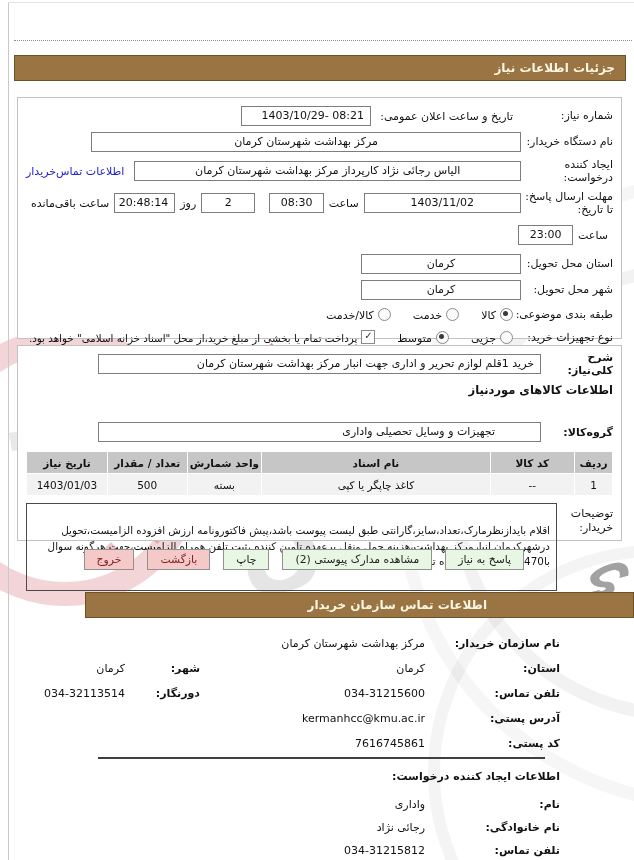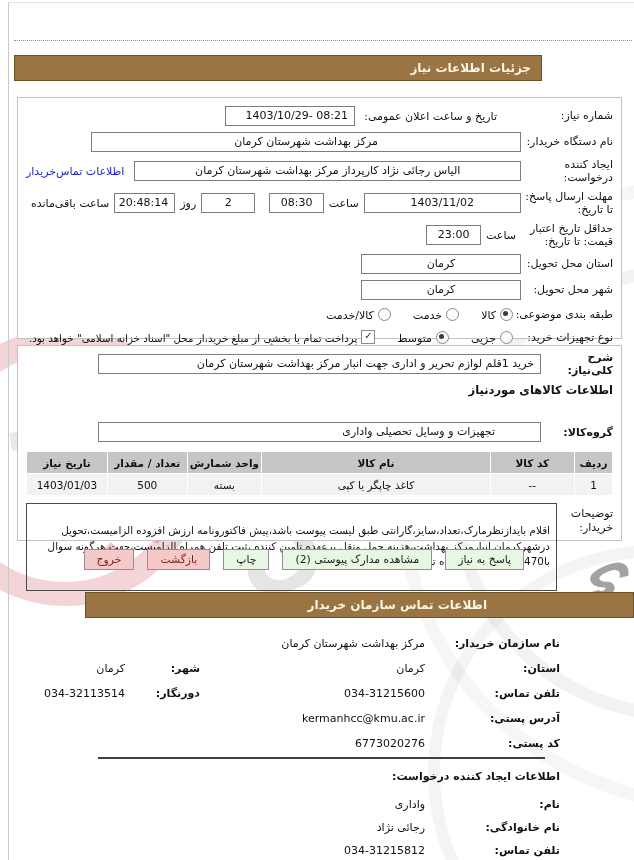--- a/index.html
+++ b/index.html
@@ -25,21 +25,21 @@
   .wm-g3{left:235px;top:492px;font-size:100px;color:rgba(0,0,0,.10);transform:rotate(-14deg)}
   .wm-g4{left:588px;top:562px;font-size:52px;color:rgba(85,85,85,.55);transform:rotate(165deg)}
   .wm-diamond{transform:rotate(45deg)}
   .wm-d1{left:264px;top:346px;width:15px;height:15px;background:rgba(195,40,55,.55)}
   .wm-d2{left:148px;top:522px;width:18px;height:18px;background:rgba(205,90,100,.42)}
   .wm-d3{left:104px;top:545px;width:14px;height:14px;background:rgba(205,90,100,.35)}
 
   
   .bar{position:absolute;height:26px;line-height:24px;background:#9a7543;border:1px solid #6b5124;
        color:#fcf6e3;font-weight:bold;font-size:12px;box-sizing:border-box;z-index:1}
-  #bar-details{top:55px;left:14px;width:528px;padding-right:10px}
+  #bar-details{top:55px;left:14px;width:612px;padding-right:10px}
   #bar-contact{top:592px;right:0;left:85px;padding-right:146px}
 
   
   .panel{position:absolute;left:17px;width:605px;border:1px solid #c2c2c2;background:#fff;
          box-sizing:border-box;z-index:1;padding:6px 8px}
   #panel-main{top:97px;height:242px}
   #panel-goods{top:345px;height:196px;padding-top:5px}
 
   .frow{display:flex;align-items:center;margin-bottom:2px;min-height:24px}
   .flabel{width:92px;flex:none;line-height:1.2}
@@ -107,21 +107,21 @@
 <div class="frame-left"></div>
 <div class="frame-top"></div>
 <div class="dotted-sep"></div>
 
 <div class="bar" id="bar-details">جزئیات اطلاعات نیاز</div>
 
 <div class="panel" id="panel-main">
 
   <div class="frow">
     <span class="flabel">شماره نیاز:</span>
-    <span class="mini-label" style="width:137px;margin-right:24px">تاریخ و ساعت اعلان عمومی:</span>
+    <span class="mini-label" style="width:137px;margin-right:8px">تاریخ و ساعت اعلان عمومی:</span>
     <span class="input w130 ta-right"><span class="ltr">1403/10/29- 08:21</span></span>
   </div>
 
   <div class="frow">
     <span class="flabel">نام دستگاه خریدار:</span>
     <span class="input w430">مرکز بهداشت شهرستان کرمان</span>
   </div>
 
   <div class="frow" style="min-height:30px">
     <span class="flabel">ایجاد کننده درخواست:</span>
@@ -134,21 +134,20 @@
     <span class="input w160"><span class="ltr">1403/11/02</span></span>
     <span class="mini-label">ساعت</span>
     <span class="input w55"><span class="ltr">08:30</span></span>
     <span class="input w55" style="margin-right:14px"><span>2</span></span>
     <span class="mini-label">روز</span>
     <span class="input w62"><span class="ltr">20:48:14</span></span>
     <span class="mini-label">ساعت باقی‌مانده</span>
   </div>
 
   <div class="frow" style="min-height:30px">
-    <span class="flabel">حداقل تاریخ اعتبار قیمت: تا تاریخ:</span>
     <span class="mini-label">ساعت</span>
     <span class="input w55"><span class="ltr">23:00</span></span>
   </div>
 
   <div class="frow">
     <span class="flabel">استان محل تحویل:</span>
     <span class="input w160">کرمان</span>
   </div>
 
   <div class="frow">
@@ -203,21 +202,21 @@
         <col style="width:85px">
         <col style="width:230px">
       <col style="width:75px">
         <col style="width:80px">
         <col style="width:81px">
     </colgroup>
     <thead>
       <tr>
         <th>ردیف</th>
         <th>کد کالا</th>
-        <th>نام کالا</th>
+        <th>نام اسناد</th>
         <th>واحد شمارش</th>
         <th>تعداد / مقدار</th>
         <th>تاریخ نیاز</th>
       </tr>
     </thead>
     <tbody>
       <tr>
         <td>1</td>
         <td>--</td>
         <td>کاغذ چاپگر یا کپی</td>
@@ -260,21 +259,21 @@
     <span class="cval"><span class="ltr">034-31215600</span></span>
     <span class="clabel">دورنگار:</span>
     <span class="cval"><span class="ltr">034-32113514</span></span>
   </div>
   <div class="crow">
     <span class="clabel">آدرس پستی:</span>
     <span class="cval"><span class="ltr">kermanhcc@kmu.ac.ir</span></span>
   </div>
   <div class="crow">
     <span class="clabel">کد پستی:</span>
-    <span class="cval"><span class="ltr">6773020276</span></span>
+    <span class="cval"><span class="ltr">7616745861</span></span>
   </div>
 </div>
 
 <div class="hr-dark"></div>
 <div class="creator-title">اطلاعات ایجاد کننده درخواست:</div>
 
 <div class="creator">
   <div class="crow">
     <span class="clabel">نام:</span>
     <span class="cval">واداری</span>

